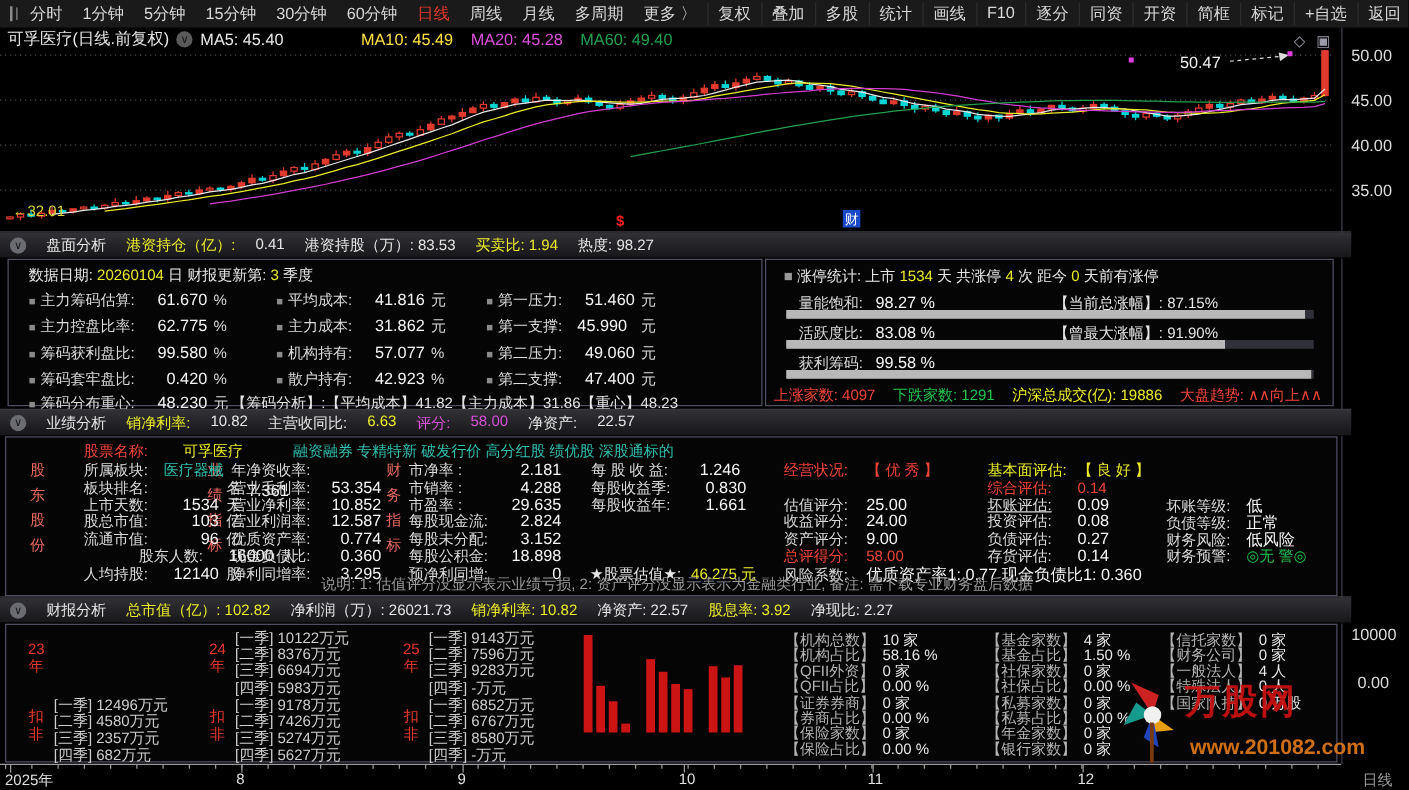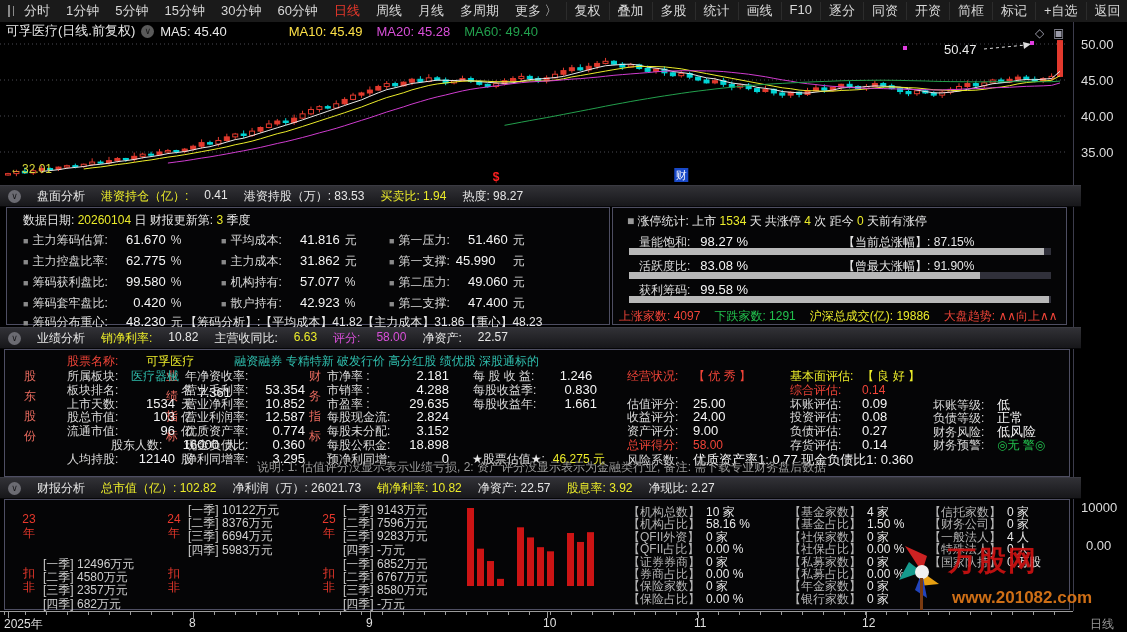--- a/index.html
+++ b/index.html
@@ -463,21 +463,21 @@
       </div>
       <div class="abs row-f" style="left: 382px; top: 24px;">
         <span class="bullet">■</span>
         <span class="pl">第一压力:</span>
         <span class="val" style="display: inline-block; min-width: 52px; text-align: right; margin-left: 6px;">51.460</span>
         <span class="pl" style="margin-left: 5px;">元</span>
       </div>
       <div class="abs row-f" style="left: 382px; top: 45px;">
         <span class="bullet">■</span>
         <span class="pl">第一支撑:</span>
-        <span class="val" style="display: inline-block; min-width: 52px; text-align: left; margin-left: 6px;">45.990</span>
+        <span class="val" style="display: inline-block; min-width: 52px; text-align: center; margin-left: 6px;">45.990</span>
         <span class="pl" style="margin-left: 5px;">元</span>
       </div>
       <div class="abs row-f" style="left: 382px; top: 66px;">
         <span class="bullet">■</span>
         <span class="pl">第二压力:</span>
         <span class="val" style="display: inline-block; min-width: 52px; text-align: right; margin-left: 6px;">49.060</span>
         <span class="pl" style="margin-left: 5px;">元</span>
       </div>
       <div class="abs row-f" style="left: 382px; top: 87px;">
         <span class="bullet">■</span>
@@ -687,21 +687,21 @@
       </div>
       <div class="abs row-f" style="left: 785px; top: 18px;">
         <span class="cy" style="display: inline-block; width: 72px;">基本面评估:</span>
         <span class="cy">【 良 好 】</span>
       </div>
       <div class="abs row-f" style="left: 785px; top: 31.8px;">
         <span class="cr" style="display: inline-block; width: 72px;">综合评估:</span>
         <span class="cr">0.14</span>
       </div>
       <div class="abs row-f" style="left: 785px; top: 45.6px;">
-        <span class="pl" style="display: inline-block; width: 72px;">坏账评估:</span>
+        <span class="pl" style="display: inline-block; width: 72px; text-decoration: underline;">坏账评估:</span>
         <span class="val">0.09</span>
       </div>
       <div class="abs row-f" style="left: 785px; top: 59.4px;">
         <span class="pl" style="display: inline-block; width: 72px;">投资评估:</span>
         <span class="val">0.08</span>
       </div>
       <div class="abs row-f" style="left: 785px; top: 73.2px;">
         <span class="pl" style="display: inline-block; width: 72px;">负债评估:</span>
         <span class="val">0.27</span>
       </div>
@@ -765,20 +765,26 @@
       </div>
       <div class="abs yr" style="left: 161px; top: 66px; width: 16px;">
         <div>扣</div>
         <div>非</div>
       </div>
       <div class="abs" style="left: 183px; top: 4px;">
         <div class="q-row">[一季] 10122万元</div>
         <div class="q-row">[二季] 8376万元</div>
         <div class="q-row">[三季] 6694万元</div>
         <div class="q-row">[四季] 5983万元</div>
+      </div>
+      <div class="abs" style="left: 183px; top: 58px;">
+        <div class="q-row">[一季] 9178万元</div>
+        <div class="q-row">[二季] 7426万元</div>
+        <div class="q-row">[三季] 5274万元</div>
+        <div class="q-row">[四季] 5627万元</div>
       </div>
       <div class="abs yr" style="left: 316px; top: 12px; width: 16px;">
         <div>25</div>
         <div>年</div>
       </div>
       <div class="abs yr" style="left: 316px; top: 66px; width: 16px;">
         <div>扣</div>
         <div>非</div>
       </div>
       <div class="abs" style="left: 338px; top: 4px;">

